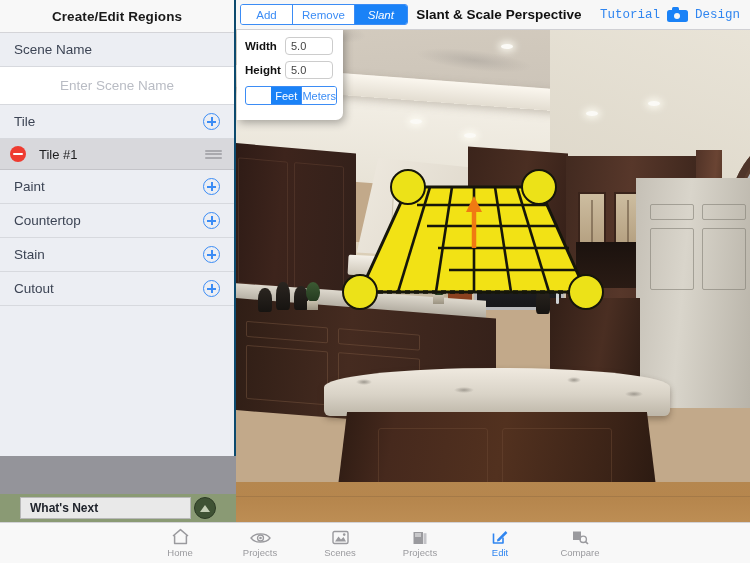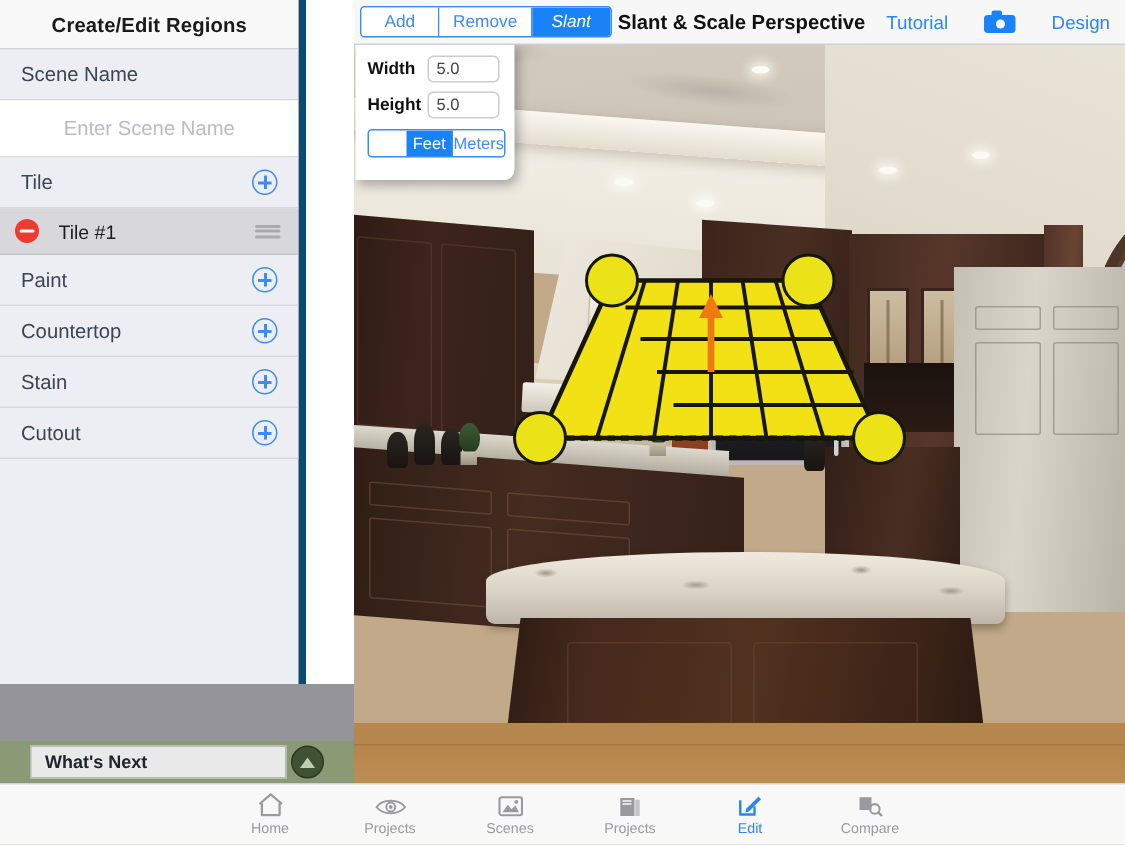--- a/index.html
+++ b/index.html
@@ -6,22 +6,22 @@
   html,body { width:750px; height:563px; overflow:hidden; }
   body {
     font-family:"Liberation Sans", sans-serif;
     background:#ffffff;
     -webkit-font-smoothing:antialiased;
   }
   #app { position:relative; width:750px; height:563px; overflow:hidden; background:#fff; }
 
   
   #sidebar {
-    position:absolute; left:0; top:0; width:204px; height:522px;
-    background:#eceef3; border-right:5px solid #0c4a6e; overflow:hidden;
+    position:absolute; left:0; top:0; width:236px; height:522px;
+    background:#eceef3; border-right:2px solid #0c4a6e; overflow:hidden;
   }
   #sidebar-titlebar {
     height:33px; background:#f8f8f8; border-bottom:1px solid #d4d4d8;
     display:flex; align-items:center; justify-content:center;
   }
   #sidebar-title { font-size:13.5px; font-weight:bold; color:#1a1a1a; letter-spacing:.1px; }
 
   .section-hdr {
     height:34px; background:#eceef3; display:flex; align-items:center;
     padding:0 14px; border-bottom:1px solid #d7d9de;
@@ -102,21 +102,21 @@
     justify-content:center; font-size:11.5px; color:#3b8cf5;
     background:#ffffff; border-right:1px solid #3b8cf5;
   }
   .seg:last-child { border-right:none; }
   .seg.active { background:#1a82f7; color:#ffffff;font-style:italic; }
 
   #topbar-title {
     flex:1; text-align:center; font-size:13.5px; font-weight:bold;
     color:#111; margin-left:-10px;
   }
-  #topbar-right { display:flex; align-items:center; gap:24px; }
+  #topbar-right { display:flex; align-items:center; gap:7px;font-family:Liberation Mono, monospace; }
   .toplink { font-size:12.5px; color:#2f85f0; }
   #camera-icon { width:21px; height:15px; position:relative; }
   #camera-icon .body {
     position:absolute; left:0; top:3px; width:21px; height:12px;
     background:#1a82f7; border-radius:2.5px;
   }
   #camera-icon .hump {
     position:absolute; left:5px; top:0px; width:7px; height:4px;
     background:#1a82f7; border-radius:1.5px 1.5px 0 0;
   }

